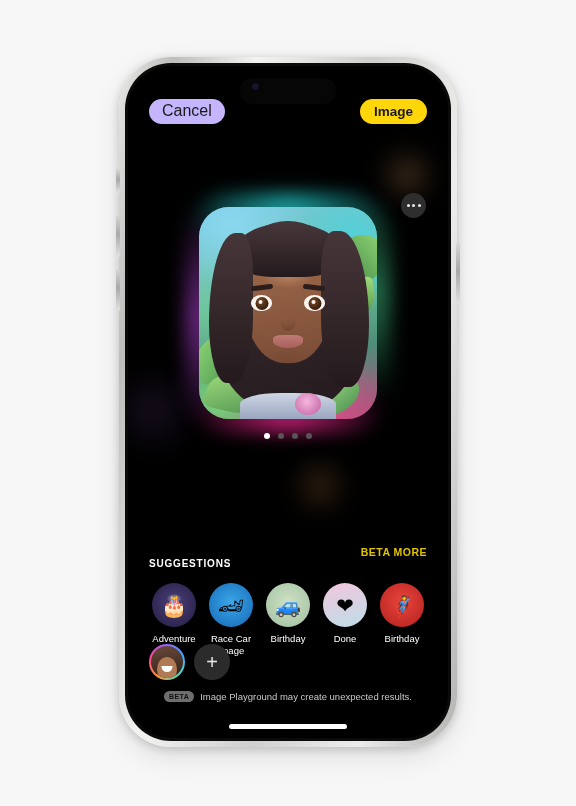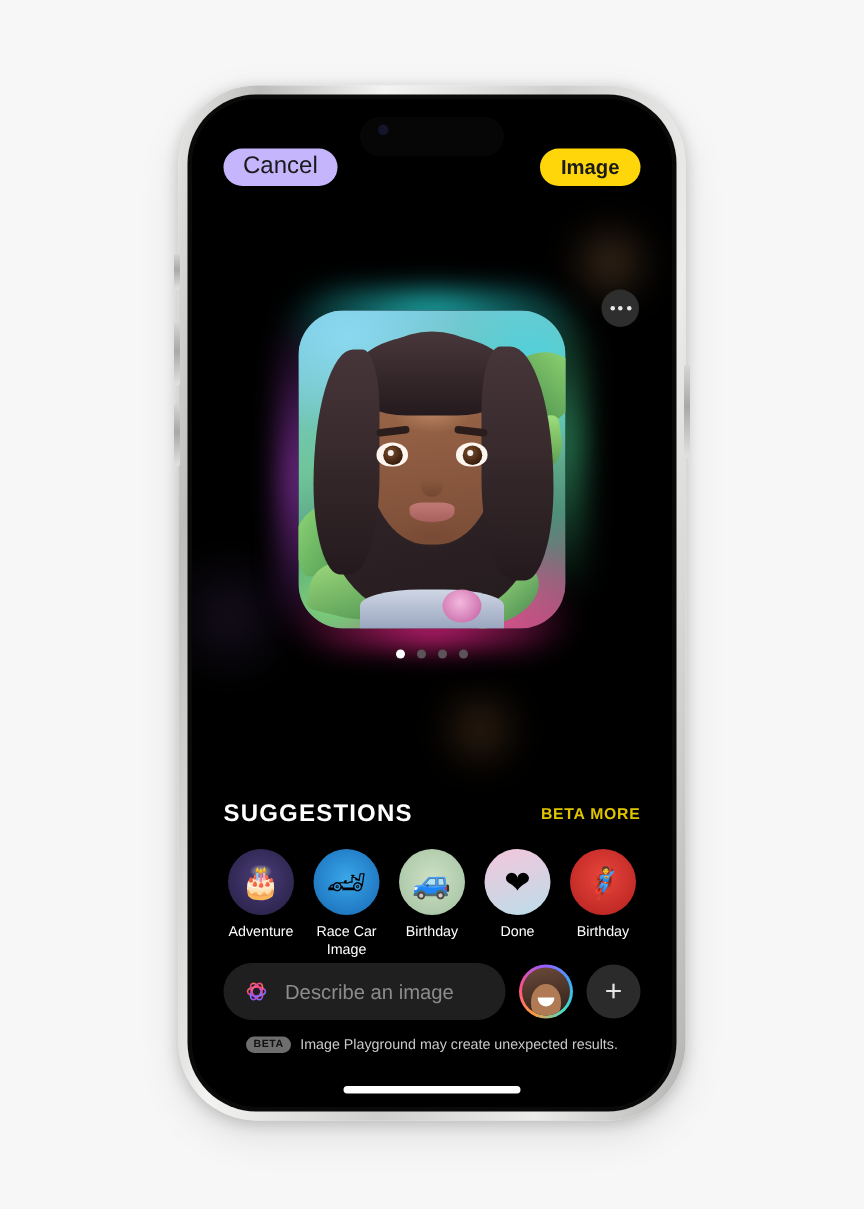--- a/index.html
+++ b/index.html
@@ -284,21 +284,21 @@
   .dot { width: 6px; height: 6px; border-radius: 50%; background: #5a5358; }
   .dot.active { background: #ffffff; }
 
   
   #suggestions-section { position: absolute; top: 468px; left: 0; right: 0; z-index: 15; }
   #suggestions-header {
     display: flex; align-items: center; justify-content: space-between;
     padding: 0 21px; margin-bottom: 14px;
   }
   #suggestions-title {
-    color: #fff; font-size: 16px; font-weight: bold; letter-spacing: 0.8px;
+    color: #fff; font-size: 10px; font-weight: bold; letter-spacing: 0.8px; margin-top: 24px;
   }
   #show-more-button {
     color: #e0c400; font-size: 10.5px; font-weight: bold; letter-spacing: 0.5px;
     background: none; border: none; cursor: pointer;
     font-family: "Liberation Sans", sans-serif;
   }
   #suggestions-row {
     display: flex; justify-content: space-between;
     padding: 0 20px;
   }
@@ -492,39 +492,20 @@
             <div class="suggestion-label">Done</div>
           </div>
           <div class="suggestion-item">
             <div class="suggestion-thumb" id="thumb-superhero">🦸</div>
             <div class="suggestion-label">Birthday</div>
           </div>
         </div>
       </div>
 
       <div id="input-bar">
-        <div id="describe-field">
-          <svg id="sparkle-icon" viewBox="0 0 40 40">
-            <defs>
-              <linearGradient id="ai-grad" x1="0" y1="0" x2="1" y2="1">
-                <stop offset="0%" stop-color="#ff8a3d"></stop>
-                <stop offset="35%" stop-color="#ff3d7f"></stop>
-                <stop offset="70%" stop-color="#a44cff"></stop>
-                <stop offset="100%" stop-color="#3aa6ff"></stop>
-              </linearGradient>
-            </defs>
-            <g fill="none" stroke="url(#ai-grad)" stroke-width="2.2">
-              <ellipse cx="20" cy="20" rx="12" ry="6"></ellipse>
-              <ellipse cx="20" cy="20" rx="12" ry="6" transform="rotate(60 20 20)"></ellipse>
-              <ellipse cx="20" cy="20" rx="12" ry="6" transform="rotate(120 20 20)"></ellipse>
-              <circle cx="20" cy="20" r="6.5"></circle>
-            </g>
-          </svg>
-          <span id="describe-placeholder">Describe an image</span>
-        </div>
         <div id="avatar-button">
           <div id="avatar-inner">
             <div id="avatar-face"></div>
             <div id="avatar-smile"></div>
           </div>
         </div>
         <div id="add-button">+</div>
       </div>
 
       <div id="disclaimer-row">

